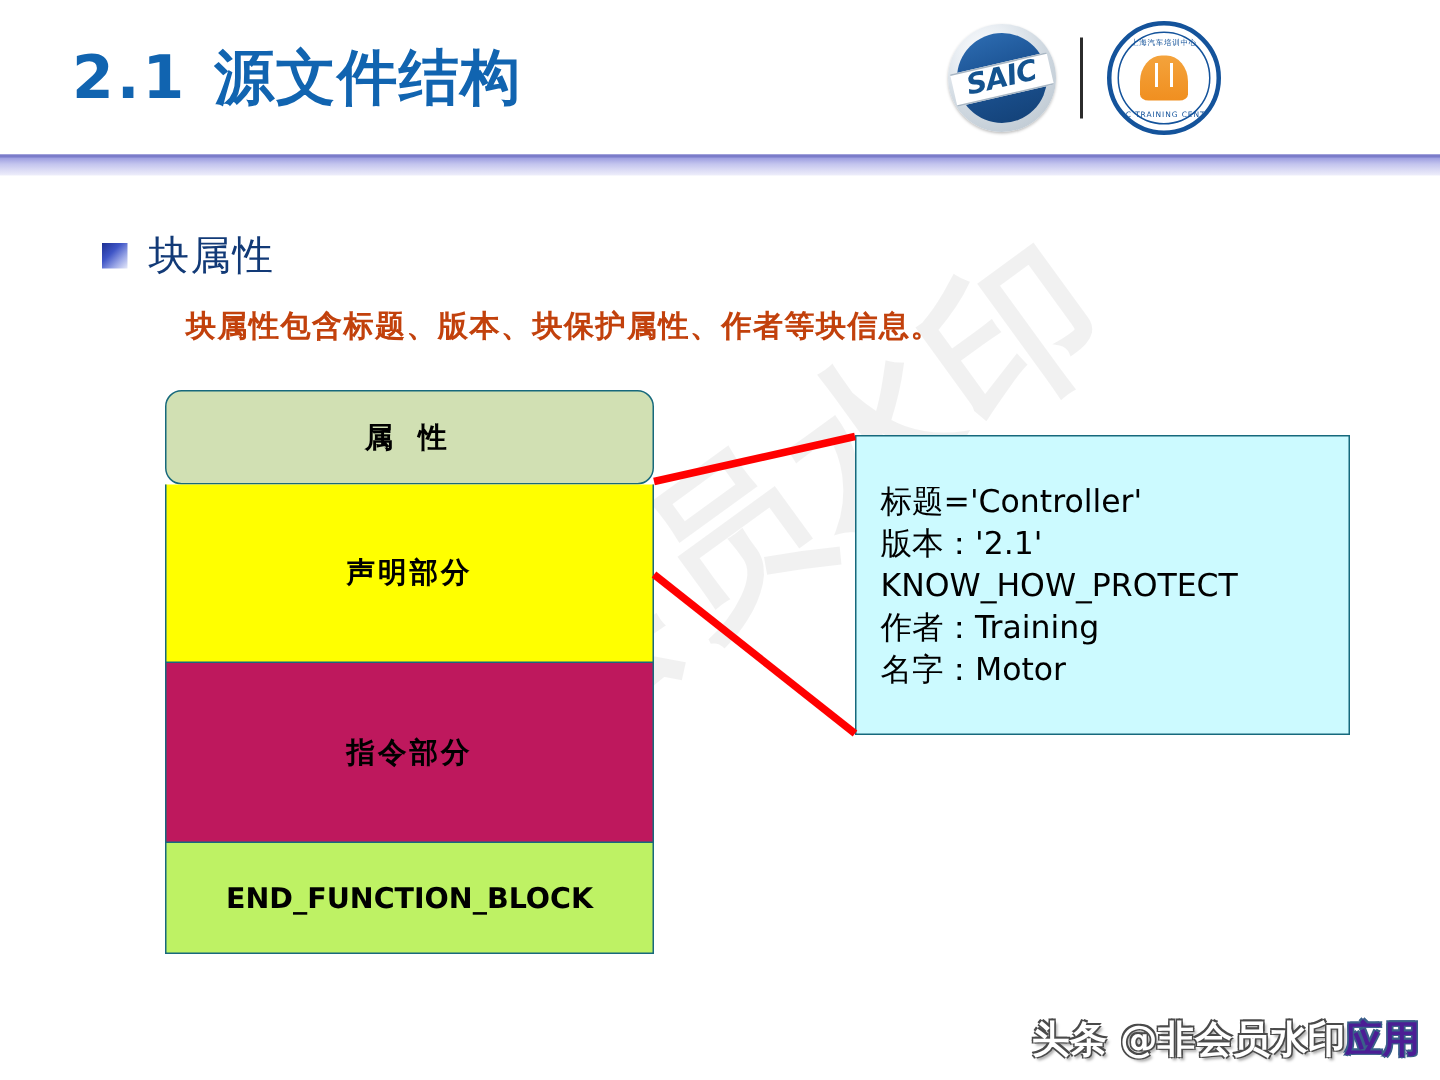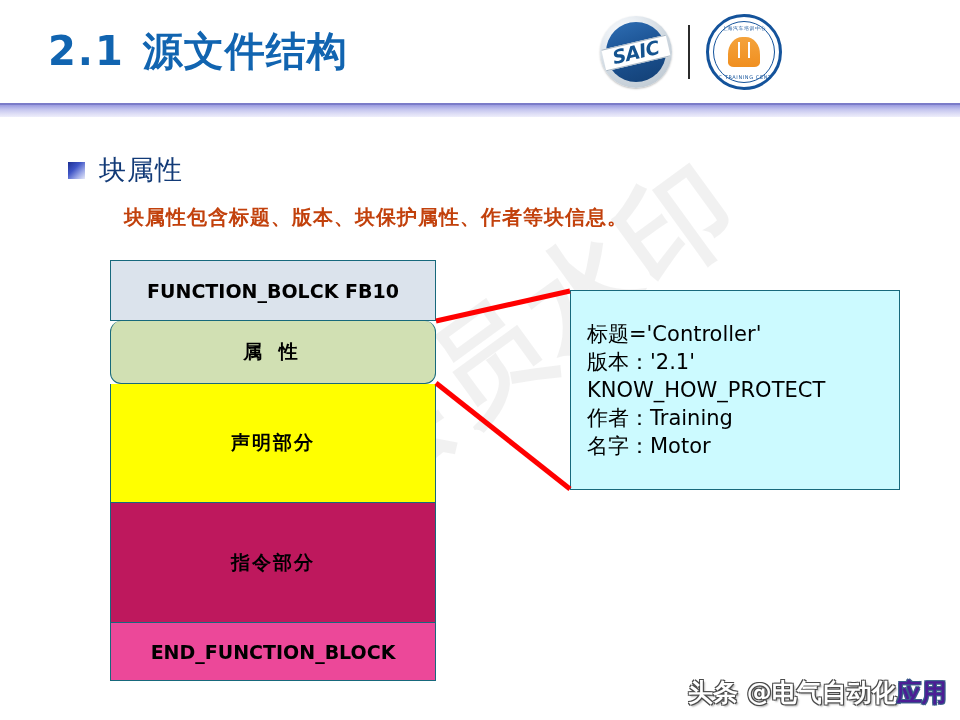--- a/index.html
+++ b/index.html
@@ -47,20 +47,21 @@
   }
 
   
   .header {
     position: absolute;
     left: 0;
     top: 0;
     width: 804px;
     height: 104px;
     z-index: 5;
+    padding-left: 32px;
   }
   .slide-title {
     position: absolute;
     left: 48px;
     top: 24px;
     font-family: "DejaVu Sans", sans-serif;
     font-size: 40px;
     font-weight: 700;
     color: #1164b0;
     letter-spacing: 1px;
@@ -285,22 +286,22 @@
   }
   .blk-instr {
     height: 120px;
     background: #be185d;
     font-family: "DejaVu Sans", sans-serif;
     font-size: 19px;
     font-weight: 700;
     letter-spacing: 2px;
   }
   .blk-end {
-    height: 58px;
-    background: #ec4899;
+    height: 74px;
+    background: #bef264;
     font-family: "DejaVu Sans", sans-serif;
     font-size: 19px;
     font-weight: 700;
   }
 
   
   .callout {
     position: absolute;
     left: 570px;
     top: 290px;
@@ -386,37 +387,36 @@
   <div class="header-divider"></div>
 
   <div class="bullet-row">
     <div class="bullet-marker"></div>
     <div class="bullet-heading">块属性</div>
   </div>
 
   <div class="sub-line">块属性包含标题、版本、块保护属性、作者等块信息。</div>
 
   <div class="block-stack">
-    <div class="blk blk-header">FUNCTION_BOLCK FB10</div>
     <div class="blk blk-attr">属 性</div>
     <div class="blk blk-decl">声明部分</div>
     <div class="blk blk-instr">指令部分</div>
     <div class="blk blk-end">END_FUNCTION_BLOCK</div>
   </div>
 
   <div class="callout">
     <div class="callout-line">标题='Controller'</div>
     <div class="callout-line">版本：'2.1'</div>
     <div class="callout-line">KNOW_HOW_PROTECT</div>
     <div class="callout-line">作者：Training</div>
     <div class="callout-line">名字：Motor</div>
   </div>
 
   <svg class="connectors" viewBox="0 0 960 720">
     <line x1="436" y1="321" x2="570" y2="291" stroke="#ff0000" stroke-width="5"></line>
     <line x1="436" y1="383" x2="570" y2="489" stroke="#ff0000" stroke-width="5"></line>
   </svg>
 
   <div class="bottom-watermark">
-    <span>头条 @电气自动化</span><span class="wm-accent">应用</span>
+    <span>头条 @非会员水印</span><span class="wm-accent">应用</span>
   </div>
 
 </div>
 
 </body></html>

